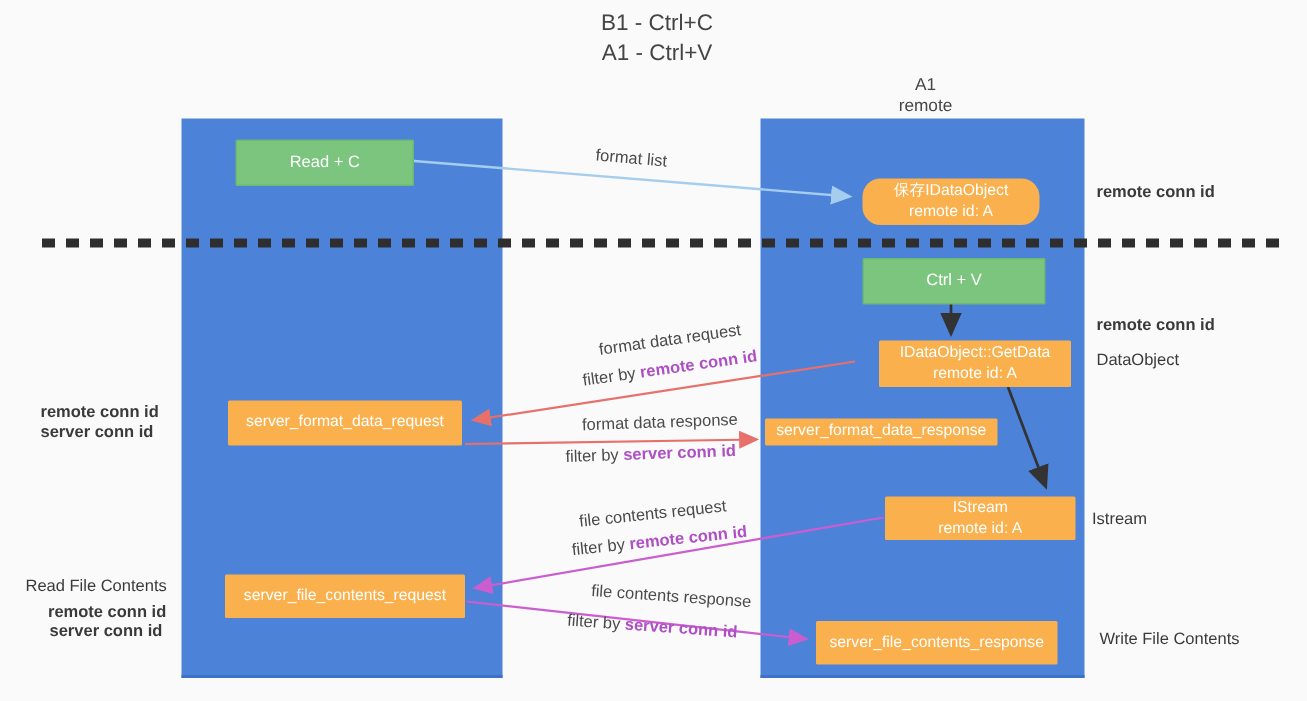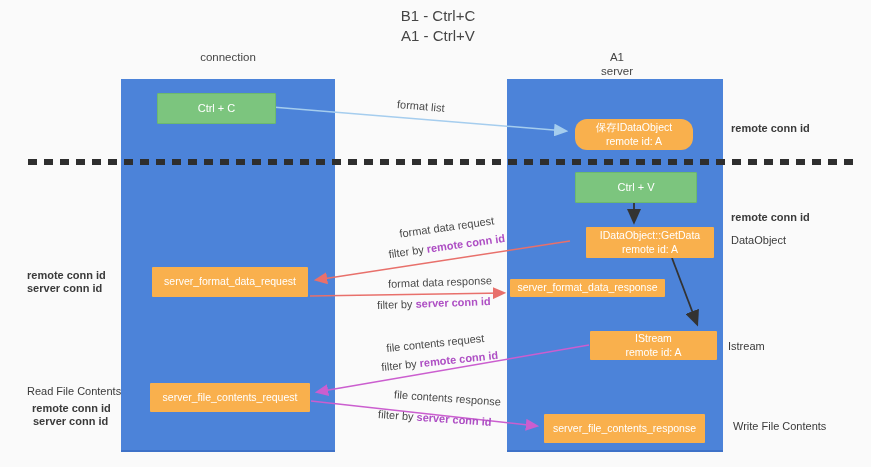--- a/index.html
+++ b/index.html
@@ -52,42 +52,41 @@
   .l-filt3{left:381px;top:355px;transform:rotate(-6deg);}
   .l-fcres{left:394px;top:392px;transform:rotate(4deg);}
   .l-filt4{left:378px;top:412px;transform:rotate(4deg);}
   
   .ann{font-size:11px;white-space:nowrap;color:#3a3a3a;}
   .a-rc1{left:731px;top:122px;}
   .a-rc2{left:731px;top:211px;}
   .a-dobj{left:731px;top:234px;}
   .a-istr{left:728px;top:340px;}
   .a-wfc{left:733px;top:420px;}
-  .a-rfc{left:27px;top:385px;}
+  .a-rfc{left:17px;top:385px;}
   .a-lrc1{left:27px;top:269px;}
   .a-lsc1{left:27px;top:282px;}
   .a-lrc2{left:32px;top:402px;}
   .a-lsc2{left:33px;top:415px;}
 </style>
 </head>
 <body>
 
 <div id="stage">
 
   <div class="abs title">
     <div>B1 - Ctrl+C</div>
     <div>A1 - Ctrl+V</div>
   </div>
 
   <div class="abs lane-header lh-b1">
-    <div>connection</div>
   </div>
   <div class="abs lane-header lh-a1">
     <div>A1</div>
-    <div>server</div>
+    <div>remote</div>
   </div>
 
   <div class="abs lane lane-b1"></div>
   <div class="abs lane lane-a1"></div>
 
   <div class="abs dashline"></div>
 
   <svg class="abs arrows" viewBox="0 0 871 467" xmlns="http://www.w3.org/2000/svg">
     <defs>
       <marker id="m-blue" markerWidth="9" markerHeight="8" refX="7.5" refY="4" orient="auto">
@@ -106,21 +105,21 @@
     <line x1="272" y1="107" x2="566" y2="131" stroke="#A5CDEE" stroke-width="1.6" marker-end="url(#m-blue)"></line>
     <line x1="634" y1="201" x2="634" y2="222" stroke="#333333" stroke-width="1.8" marker-end="url(#m-black)"></line>
     <line x1="672" y1="258" x2="697" y2="324" stroke="#333333" stroke-width="1.8" marker-end="url(#m-black)"></line>
     <line x1="570" y1="241" x2="316" y2="280" stroke="#E8706B" stroke-width="1.5" marker-end="url(#m-red)"></line>
     <line x1="310" y1="296" x2="504" y2="293" stroke="#E8706B" stroke-width="1.5" marker-end="url(#m-red)"></line>
     <line x1="589" y1="345" x2="317" y2="392" stroke="#CB5ECF" stroke-width="1.5" marker-end="url(#m-mag)"></line>
     <line x1="311" y1="401" x2="537" y2="426" stroke="#CB5ECF" stroke-width="1.5" marker-end="url(#m-mag)"></line>
   </svg>
 
   <div class="abs node green n-ctrlc">
-    <span>Ctrl + C</span>
+    <span>Read + C</span>
   </div>
 
   <div class="abs node orange n-save">
     <span>保存IDataObject</span>
     <span>remote id: A</span>
   </div>
 
   <div class="abs node green n-ctrlv">
     <span>Ctrl + V</span>
   </div>

